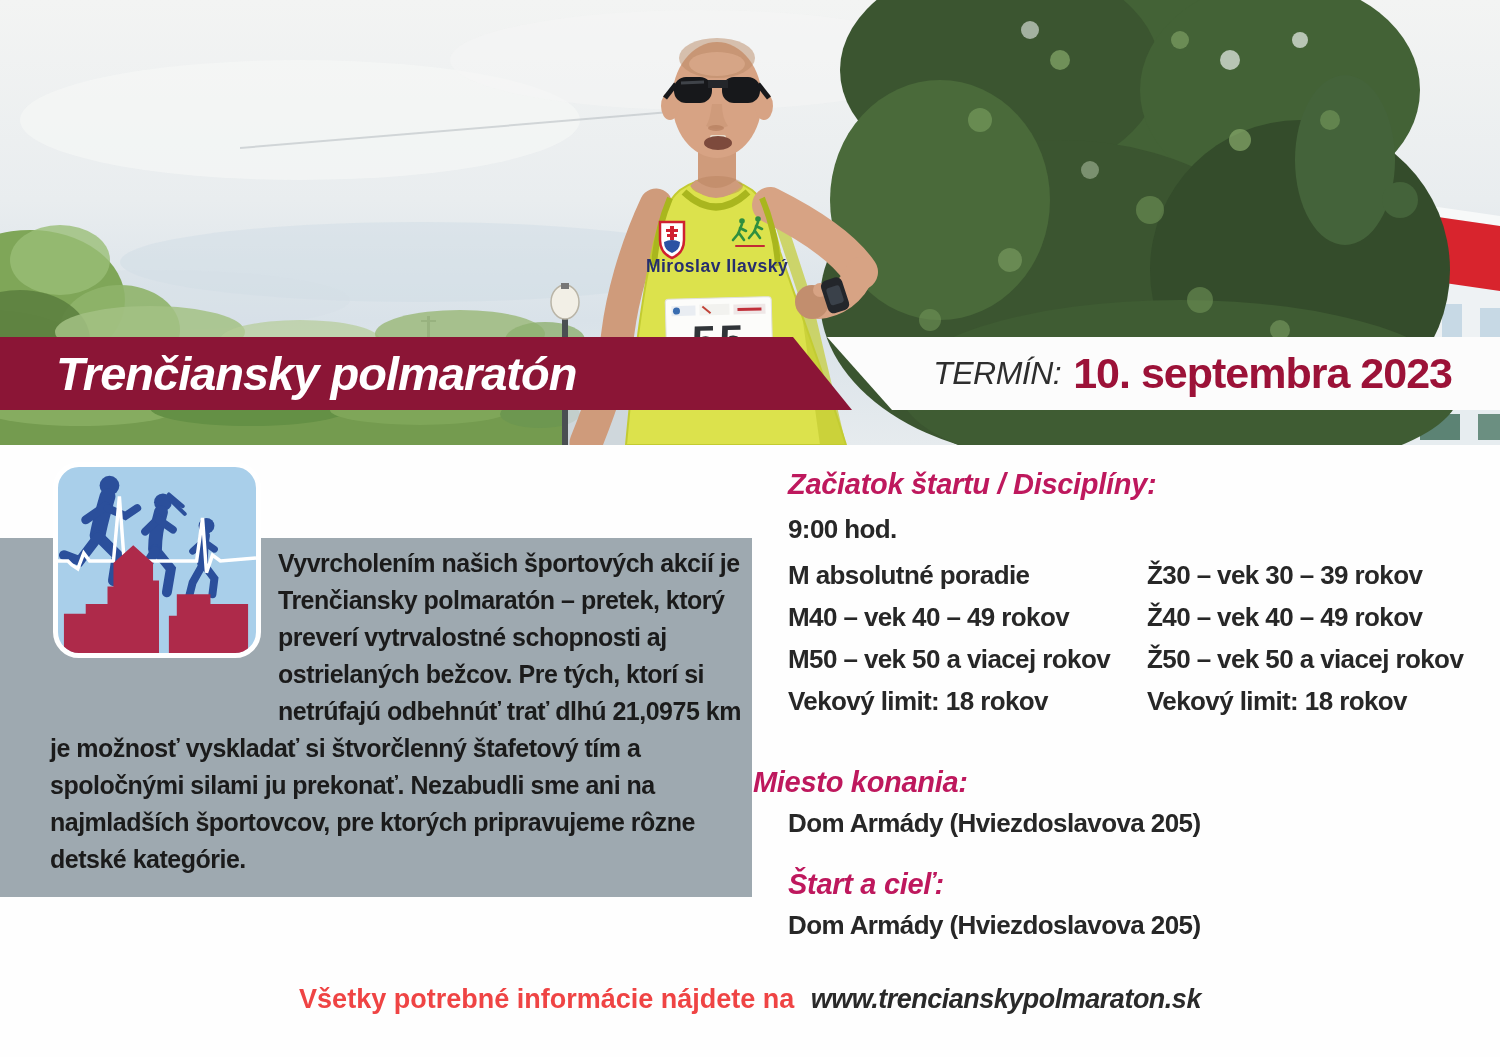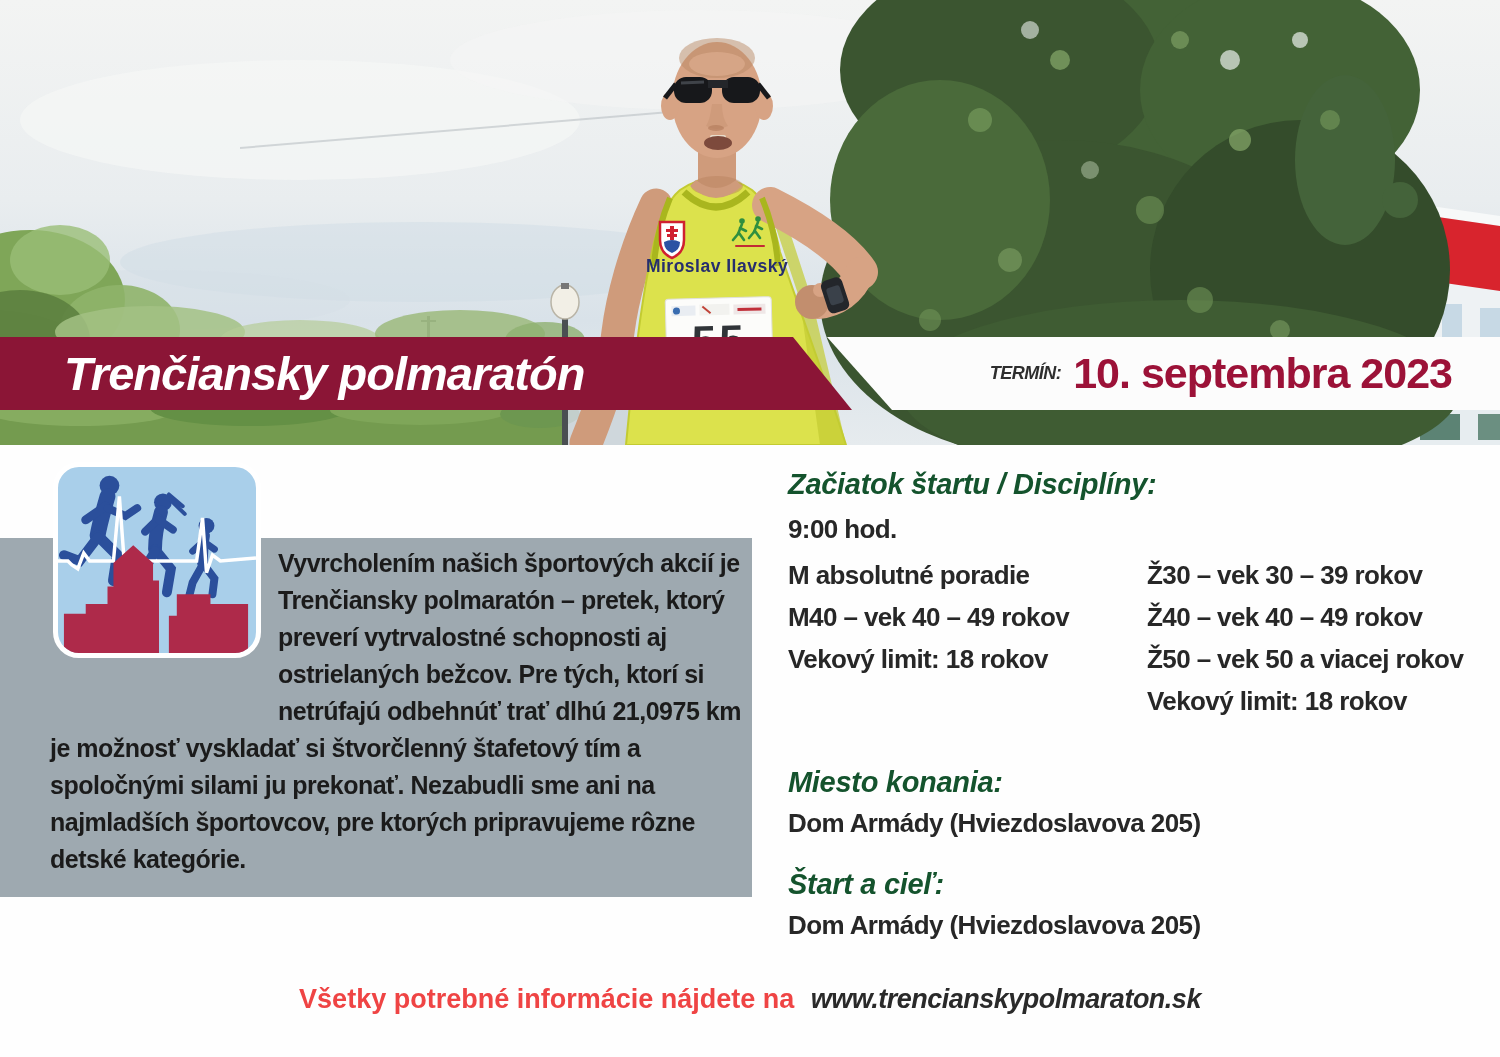--- a/index.html
+++ b/index.html
@@ -7,42 +7,42 @@
         font-family:"Liberation Sans",sans-serif;}
   .abs{position:absolute;}
 
   
   .photo{position:absolute;left:0;top:0;width:1500px;height:390px;}
   .photo svg{display:block;}
   .photo text{font-family:"Liberation Sans",sans-serif;}
 
   
   .banner-maroon{position:absolute;left:0;top:337px;width:852px;height:73px;background:#8b1536;
-      clip-path:polygon(0 0,793px 0,852px 100%,0 100%);padding-left:8px;}
+      clip-path:polygon(0 0,793px 0,852px 100%,0 100%);}
   .banner-title{line-height:73px;padding-left:56px;color:#ffffff;font-size:47px;font-weight:bold;
       font-style:italic;letter-spacing:-1px;white-space:nowrap;}
   .band-white{position:absolute;left:824px;top:337px;width:676px;height:73px;background:#fcfcfc;
       clip-path:polygon(3px 0,100% 0,100% 100%,68px 100%);
       display:flex;align-items:center;justify-content:flex-end;padding-right:0;box-sizing:border-box;}
-  .termin-label{color:#2e2e2e;font-size:18px;font-weight:bold;font-style:italic;letter-spacing:-0.5px;}
+  .termin-label{color:#2e2e2e;font-size:32px;font-weight:normal;font-style:italic;letter-spacing:-0.5px;}
   .termin-date{color:#9c1238;font-size:43px;font-weight:bold;letter-spacing:-1px;margin:0 48px 0 12px;white-space:nowrap;}
 
   
   .gray-box{position:absolute;left:0;top:500px;width:752px;height:359px;background:#9ea9b0;
       box-sizing:border-box;padding:7px 10px 0 50px;margin-top:38px;}
   .float-spacer{float:left;width:228px;height:170px;}
   .intro-text{margin:0;color:#1b1b1b;font-size:25px;font-weight:bold;line-height:37px;letter-spacing:-0.5px;}
 
   
   .logo{position:absolute;left:53px;top:462px;width:208px;height:196px;background:#a9cfea;
       border:5px solid #ffffff;border-radius:26px;box-sizing:border-box;overflow:hidden;}
   .logo svg{display:block;width:100%;height:100%;}
 
   
-  .red-head{color:#14532d;font-size:29px;font-weight:bold;font-style:italic;letter-spacing:-0.3px;white-space:nowrap;}
+  .red-head{color:#be185d;font-size:29px;font-weight:bold;font-style:italic;letter-spacing:-0.3px;white-space:nowrap;}
   .body-line{color:#272727;font-size:26px;font-weight:bold;letter-spacing:-0.6px;white-space:nowrap;}
   .cat-col .body-line{margin-bottom:11px;}
 
   
   .footer{position:absolute;left:0;top:984px;width:1500px;text-align:center;font-size:27px;font-weight:bold;white-space:nowrap;}
   .footer-red{color:#ef4444;}
   .footer-url{color:#2a2a2a;font-style:italic;margin-left:9px;letter-spacing:-0.5px;}
 </style>
 </head>
 <body>
@@ -252,31 +252,32 @@
       <path d="M6,190 L6,150 L28,150 L28,140 L50,140 L50,122 L56,122 L56,98 L76,80 L96,98 L96,116 L102,116 L102,190 Z M112,190 L112,152 L120,152 L120,130 L154,130 L154,140 L192,140 L192,190 Z" fill="#ae2a4a"></path>
     </svg>
   </div>
 
   <div class="abs red-head" style="left:788px;top:468px;">Začiatok štartu / Disciplíny:</div>
   <div class="abs body-line" style="left:788px;top:514px;">9:00 hod.</div>
 
   <div class="abs cat-col" style="left:788px;top:560px;">
     <div class="body-line">M absolutné poradie</div>
     <div class="body-line">M40 – vek 40 – 49 rokov</div>
+    <div class="body-line">M50 – vek 50 a viacej rokov</div>
     <div class="body-line">Vekový limit: 18 rokov</div>
   </div>
 
   <div class="abs cat-col" style="left:1147px;top:560px;">
     <div class="body-line">Ž30 – vek 30 – 39 rokov</div>
     <div class="body-line">Ž40 – vek 40 – 49 rokov</div>
     <div class="body-line">Ž50 – vek 50 a viacej rokov</div>
     <div class="body-line">Vekový limit: 18 rokov</div>
   </div>
 
-  <div class="abs red-head" style="left:788px;top:766px;">Miesto konania:</div>
+  <div class="abs red-head" style="left:753px;top:766px;">Miesto konania:</div>
   <div class="abs body-line" style="left:788px;top:808px;">Dom Armády (Hviezdoslavova 205)</div>
 
   <div class="abs red-head" style="left:788px;top:868px;">Štart a cieľ:</div>
   <div class="abs body-line" style="left:788px;top:910px;">Dom Armády (Hviezdoslavova 205)</div>
 
   <div class="footer">
     <span class="footer-red">Všetky potrebné informácie nájdete na</span>
     <span class="footer-url">www.trencianskypolmaraton.sk</span>
   </div>
 

